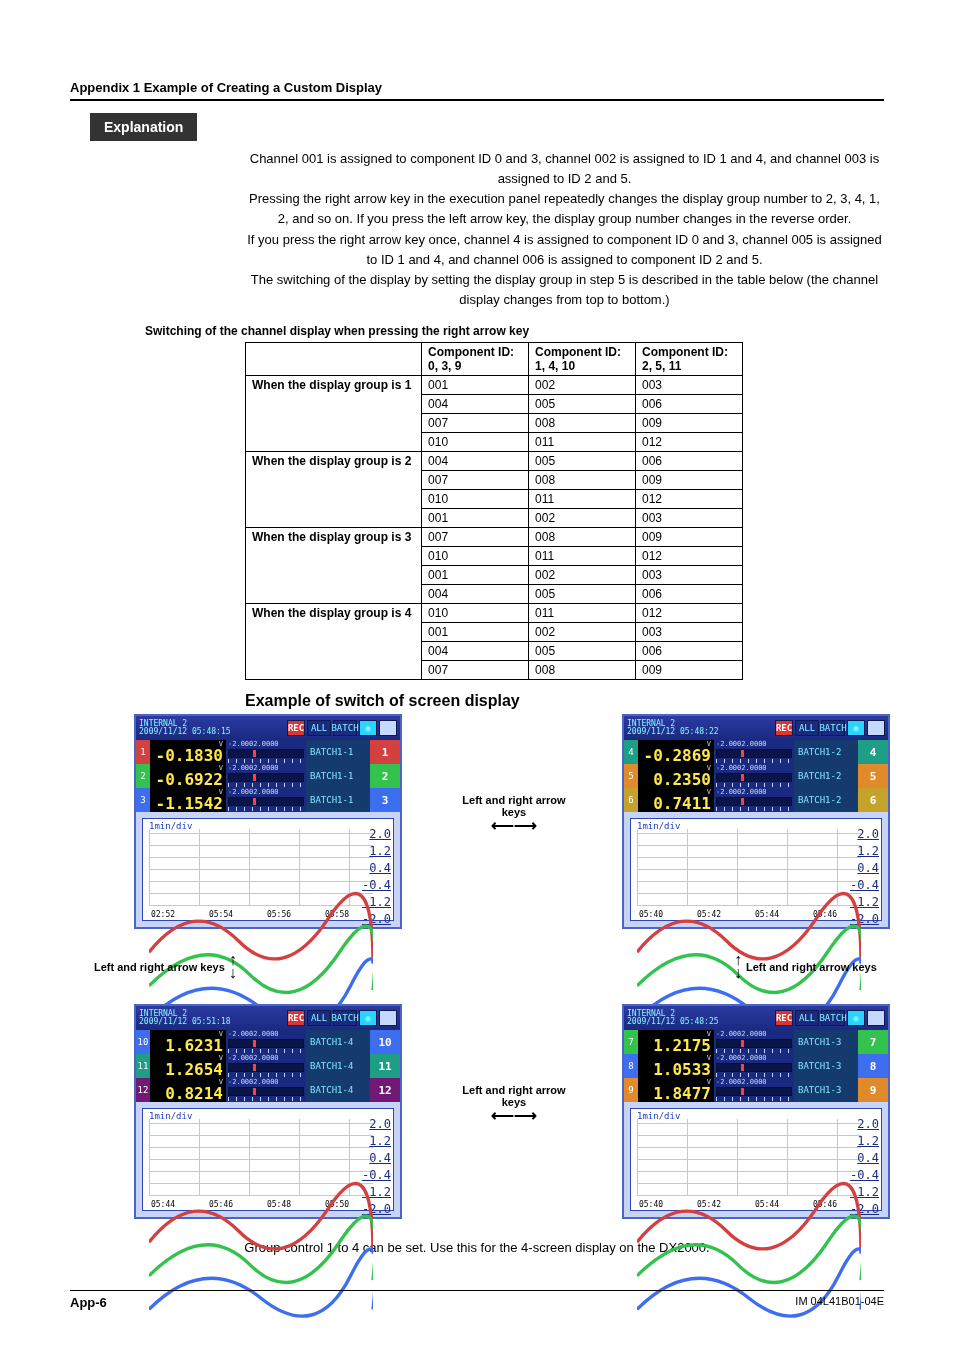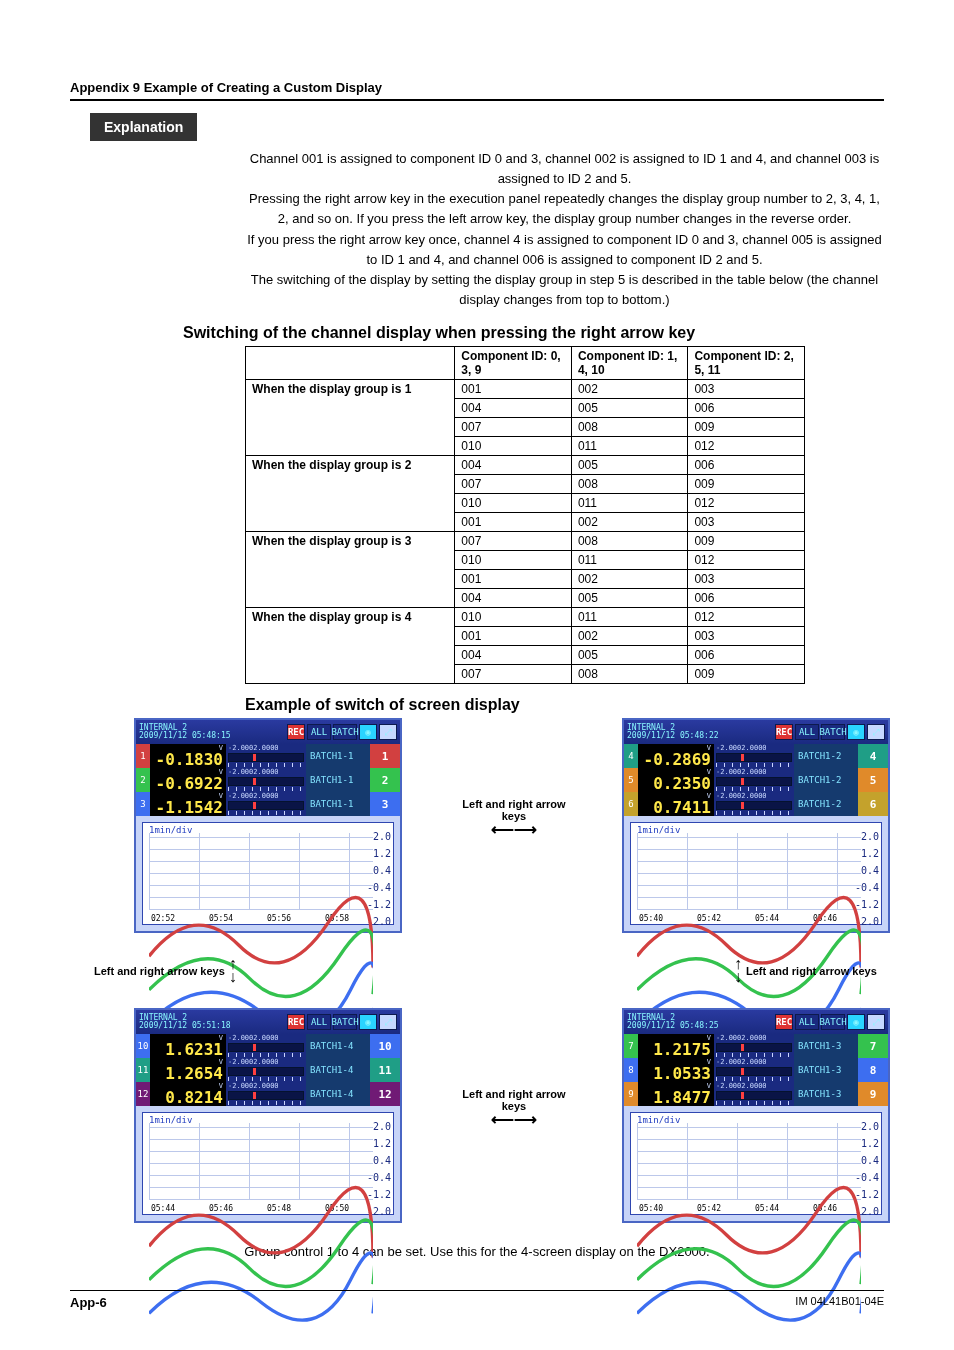--- a/index.html
+++ b/index.html
@@ -34,30 +34,30 @@
     margin-bottom: 8px;
   }
   .explanation-body {
     margin-left: 175px;
     font-size: 13px;
     line-height: 1.55;
     margin-bottom: 14px;
     text-align: center;
   }
   .table-caption {
-    margin-left: 113px;
-    font-size: 16px;
+    margin-left: 75px;
+    font-size: 12px;
     font-weight: bold;
     margin-bottom: 4px;
   }
   table.switch {
     margin-left: 175px;
     border-collapse: collapse;
     font-size: 12px;
-    width: 560px;
+    width: 498px;
   }
   table.switch th, table.switch td {
     border: 1px solid #000;
     padding: 2px 6px;
     text-align: left;
     vertical-align: top;
   }
   table.switch th.empty { border-top: 1px solid #000; border-left: 1px solid #000; }
   table.switch td.rlabel { font-weight: bold; width: 190px;}
   table.switch td.num { width: 100px; }
@@ -128,21 +128,21 @@
 
   .scr .plot{
     height:103px; background:#fff; margin:6px; position:relative; border:1px solid #2f46b0; box-sizing:border-box;
   }
   .scr .plot .grid{
     position:absolute; inset:10px 20px 14px 6px;
     background:
       repeating-linear-gradient(0deg,#bcc8ea 0,#bcc8ea 1px,transparent 1px,transparent 12px),
       repeating-linear-gradient(90deg,#bcc8ea 0,#bcc8ea 1px,transparent 1px,transparent 50px);
   }
-  .scr .plot .ylab{ position:absolute; right:2px; font-family:monospace; font-size:10px; color:#1a2a80;}
+  .scr .plot .ylab{ position:absolute; right:2px; font-family:monospace; font-size:12px; color:#1a2a80;text-decoration:underline;}
   .scr .plot .xlab{ position:absolute; bottom:1px; font-family:monospace; font-size:8px; color:#000; transform:translateX(-50%);}
   .scr .plot .tdiv{ position:absolute; top:2px; left:6px; font-family:monospace; font-size:9px; color:#1e3abf; }
   .scr .plot .trace{ position:absolute; inset:10px 20px 14px 6px;}
 
   .arrow-between{
     position:absolute;
     font-size:11px;
     font-weight:bold;
     text-align:center;
     width:120px;
@@ -167,21 +167,21 @@
   }
   .footer .pg{ font-weight:bold; font-size:13px;}
   .c-red{background:#d24040;} .c-green{background:#34c24e;} .c-blue{background:#3d6ef0;}
   .c-teal{background:#1f9e86;} .c-orange{background:#e08a2a;} .c-gold{background:#c4a22c;}
   .c-pur{background:#701a75;}
 </style>
 </head>
 <body>
 
 <div class="page">
-  <div class="appendix-header">Appendix 9  Example of Creating a Custom Display</div>
+  <div class="appendix-header">Appendix 1  Example of Creating a Custom Display</div>
 
   <div class="explanation-badge">Explanation</div>
 
   <div class="explanation-body">
     <div>Channel 001 is assigned to component ID 0 and 3, channel 002 is assigned to ID 1 and 4, and channel 003 is assigned to ID 2 and 5.</div>
     <div>Pressing the right arrow key in the execution panel repeatedly changes the display group number to 2, 3, 4, 1, 2, and so on. If you press the left arrow key, the display group number changes in the reverse order.</div>
     <div>If you press the right arrow key once, channel 4 is assigned to component ID 0 and 3, channel 005 is assigned to ID 1 and 4, and channel 006 is assigned to component ID 2 and 5.</div>
     <div>The switching of the display by setting the display group in step 5 is described in the table below (the channel display changes from top to bottom.)</div>
   </div>
 

